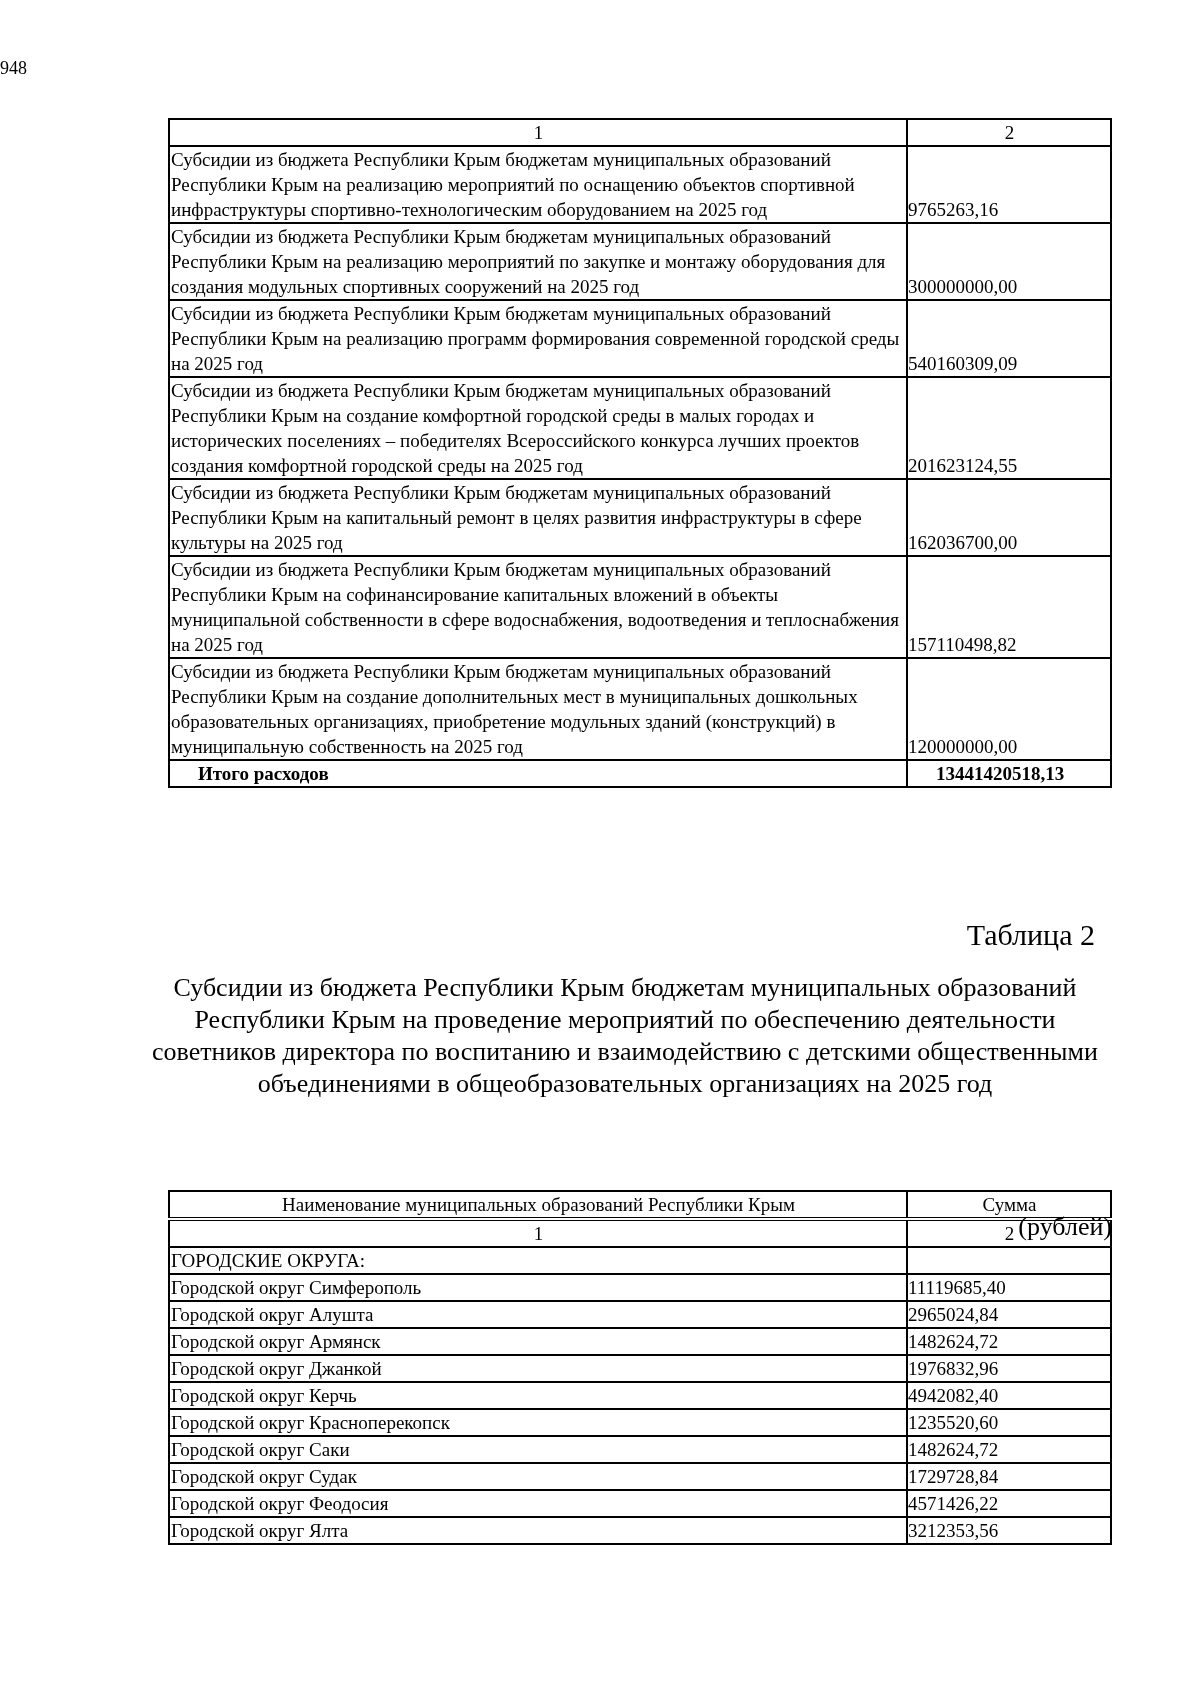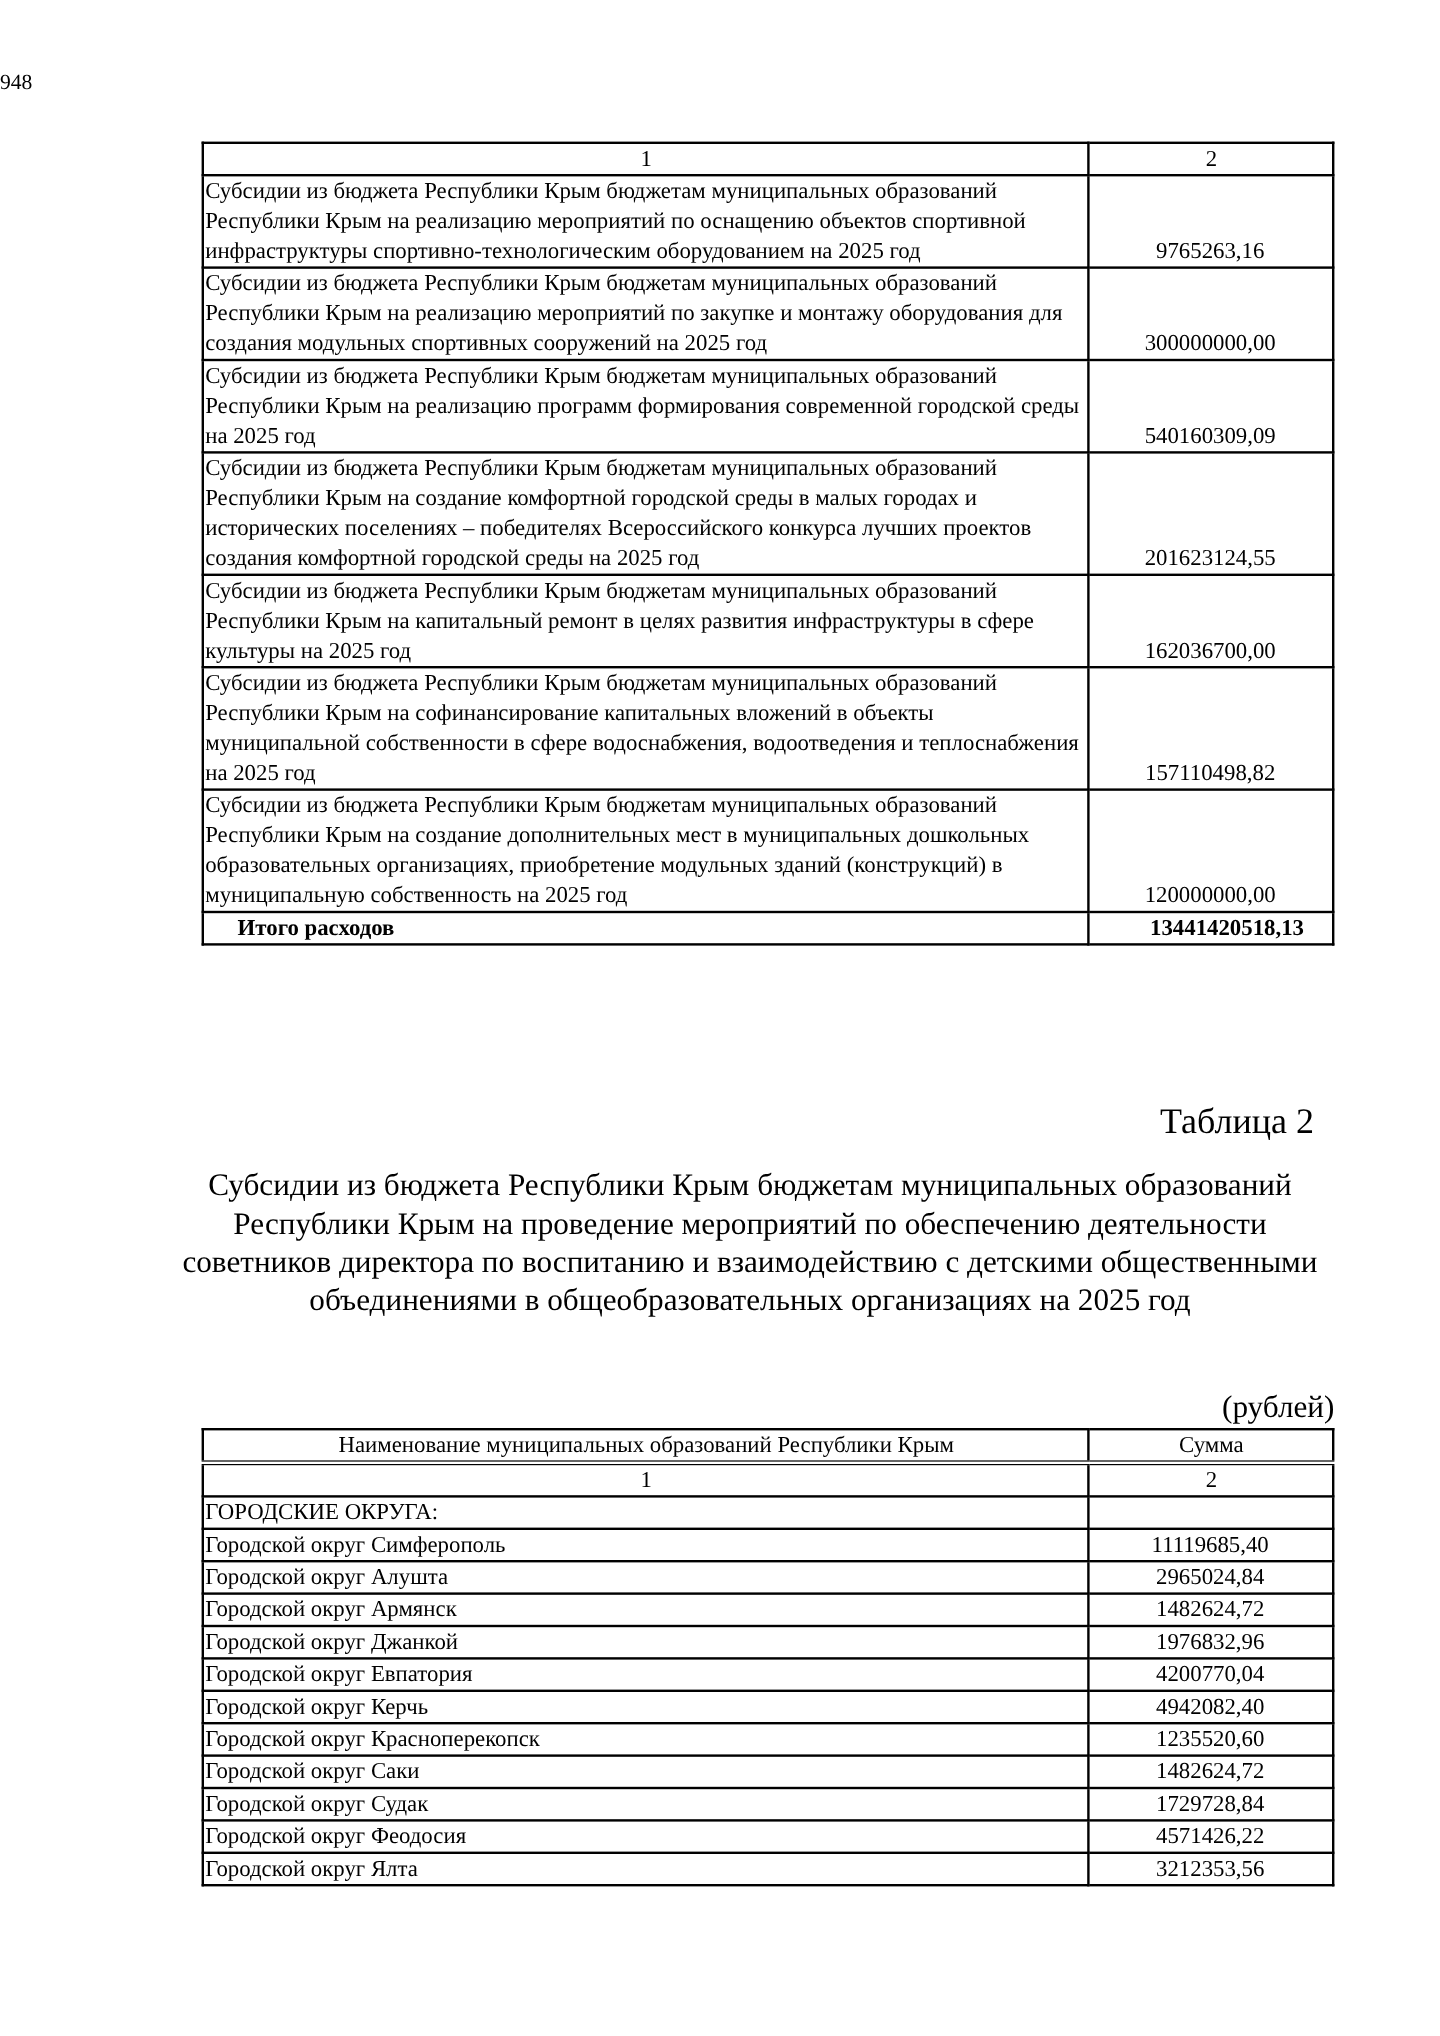--- a/index.html
+++ b/index.html
@@ -11,35 +11,35 @@
     position:absolute; top:58px; left:0; width:1200px; 
     font-size:18px;
   }
   table.grid {
     position:absolute; border-collapse:collapse; table-layout:fixed;
     font-size:19px; line-height:25px;
   }
   table.grid td {
     border:2px solid #000; padding:0 0 0 1px; vertical-align:bottom;
   }
-  table.grid td.num { text-align:center; padding:0 1px 0 0; white-space:nowrap; }
+  table.grid td.num { text-align:left; padding:0 1px 0 0; white-space:nowrap; }
   table.grid td.center { text-align:center; }
   table.grid tr.total td { font-weight:bold;padding-left:28px; }
   #table1 { left:168px; top:118px; width:942px; }
   #table1 col.c1 { width:738px; }
   #table1 col.c2 { width:204px; }
   .t2-label {
     position:absolute; top:918px; right:105px; font-size:30px;
   }
   .t2-title {
     position:absolute; top:972px; left:140px; width:970px; text-align:center;
     font-size:26px; line-height:32px;
   }
   .units {
-    position:absolute; top:1158px; right:88px; font-size:26px;margin-left:41px;
+    position:absolute; top:1212px; right:88px; font-size:26px;margin-left:41px;
   }
   #table2 { left:168px; top:1190px; width:942px; }
   #table2 col.c1 { width:738px; }
   #table2 col.c2 { width:204px; }
   #table2 td { height:25px;margin-left:36px; }
   #table2 tr.hdr td { border-bottom:4px double #000; }
 </style>
 </head>
 <body>
 
@@ -122,24 +122,20 @@
     </tr>
     <tr>
       <td>Городской округ Армянск</td>
       <td class="num">1482624,72</td>
     </tr>
     <tr>
       <td>Городской округ Джанкой</td>
       <td class="num">1976832,96</td>
     </tr>
     <tr>
-      <td>Городской округ Евпатория</td>
-      <td class="num">4200770,04</td>
-    </tr>
-    <tr>
       <td>Городской округ Керчь</td>
       <td class="num">4942082,40</td>
     </tr>
     <tr>
       <td>Городской округ Красноперекопск</td>
       <td class="num">1235520,60</td>
     </tr>
     <tr>
       <td>Городской округ Саки</td>
       <td class="num">1482624,72</td>

